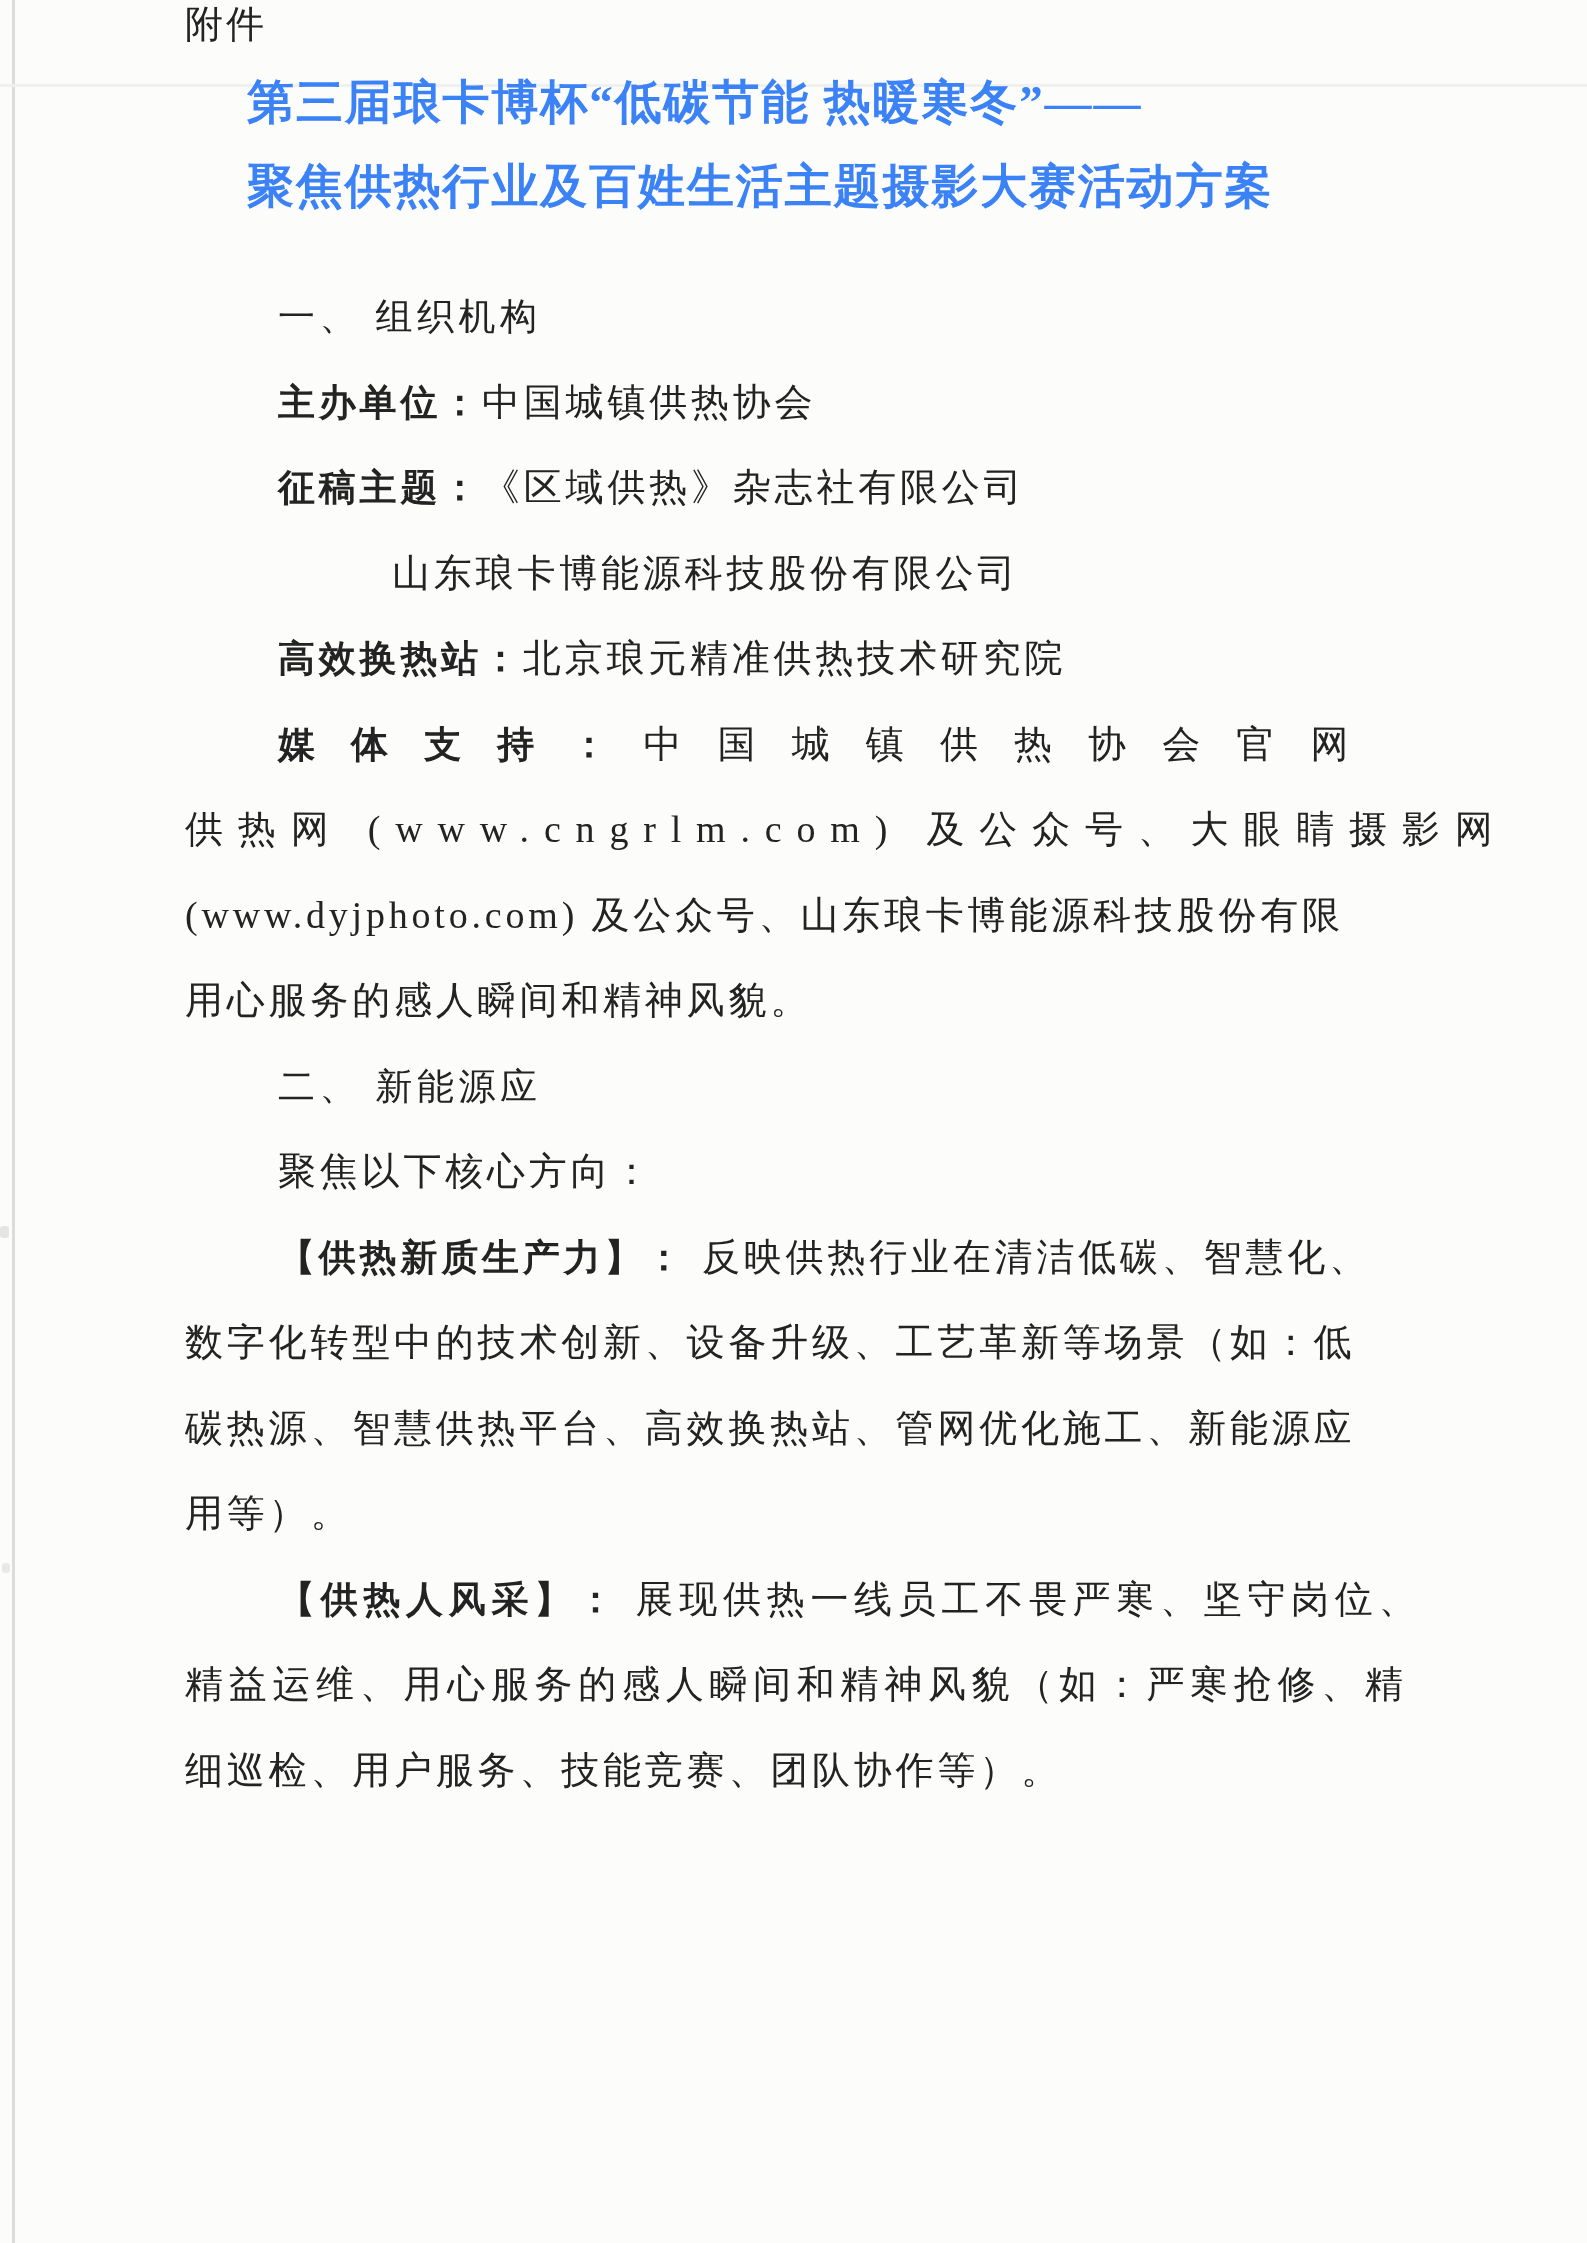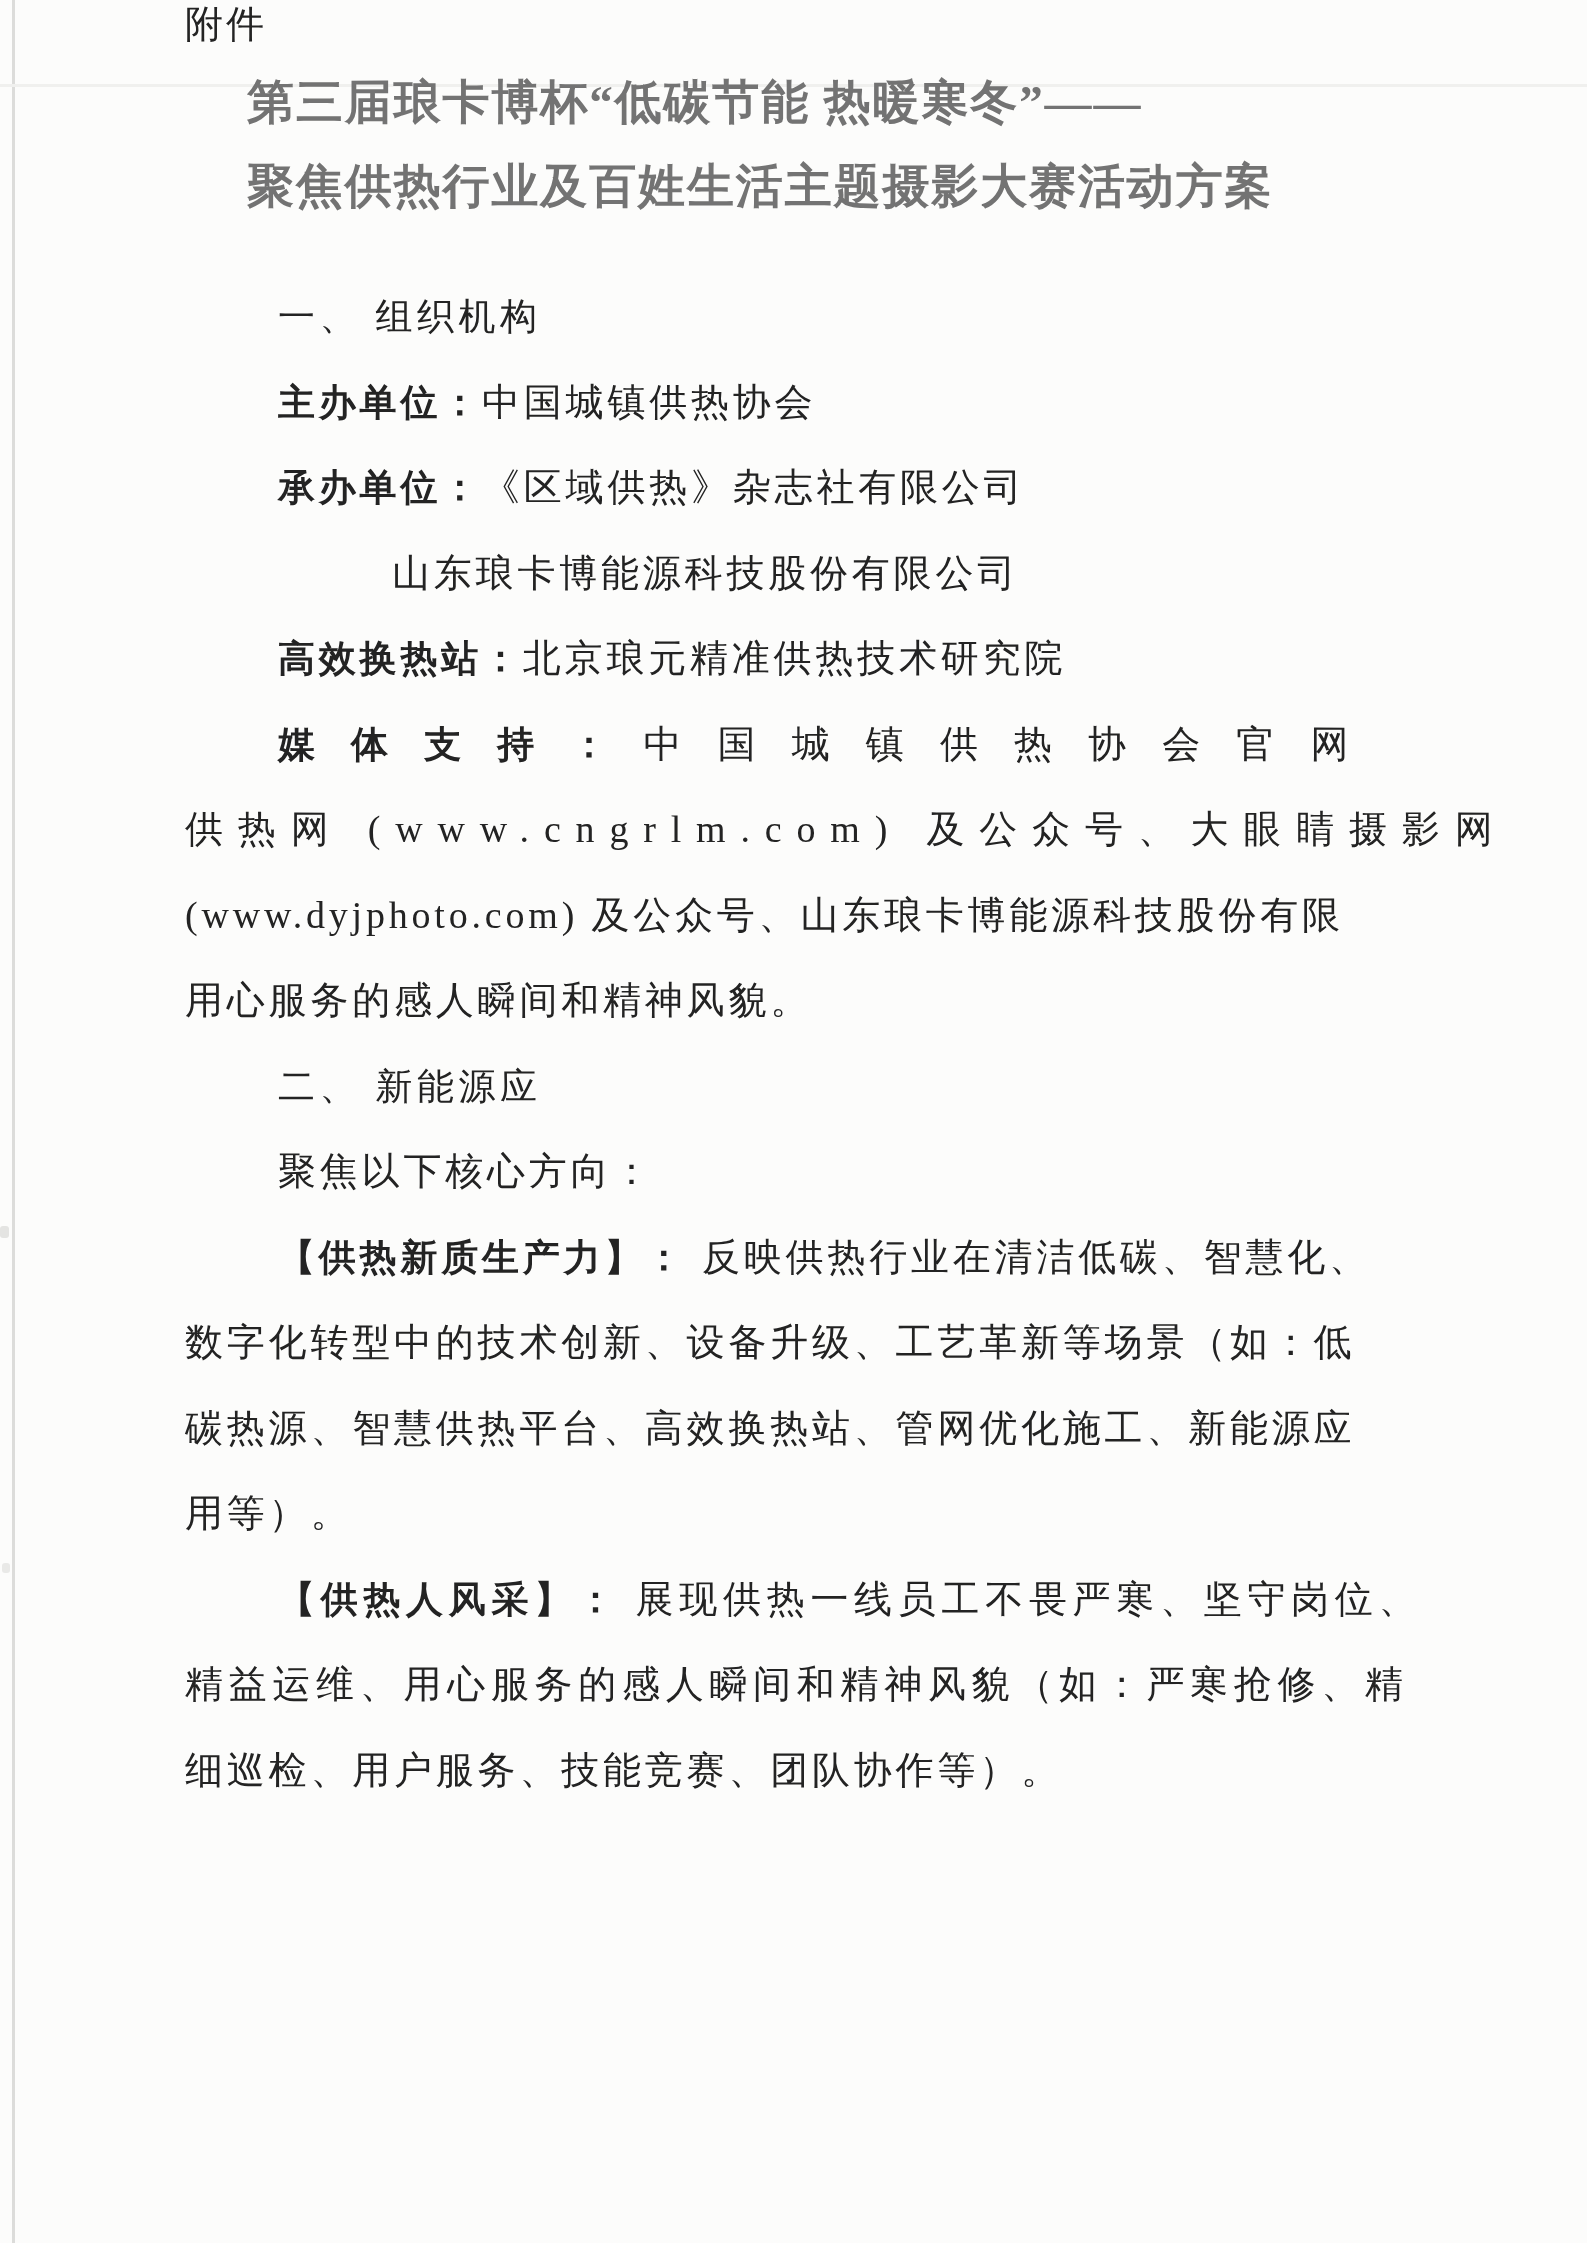--- a/index.html
+++ b/index.html
@@ -55,21 +55,21 @@
     line-height: 48px;
     letter-spacing: 0.08em;
   }
   .title {
     margin: 12px 0 0 0;
     padding-left: 62px;
     font-size: 47px;
     line-height: 84px;
     font-weight: 700;
     letter-spacing: 0.04em;
-    color: #737373;
+    color: #3b82f6;
   }
   .title .tline { display: block; white-space: nowrap; }
   .docbody { margin-top: 46px; }
   .bl {
     white-space: nowrap;
     height: 85.5px;
     line-height: 85.5px;
     font-size: 38px;
     letter-spacing: 0.10em;
   }
@@ -107,21 +107,21 @@
     <span class="tline">第三届琅卡博杯“低碳节能 热暖寒冬”——</span>
     <span class="tline">聚焦供热行业及百姓生活主题摄影大赛活动方案</span>
   </h1>
 
   <div class="docbody">
 
     <div class="bl ind hd"><span class="lb">一、 </span><span class="tx">组织机构</span></div>
 
     <div class="bl ind"><span class="lb">主办单位：</span><span class="tx">中国城镇供热协会</span></div>
 
-    <div class="bl ind"><span class="lb">承办单位：</span><span class="tx">《区域供热》杂志社有限公司</span></div>
+    <div class="bl ind"><span class="lb">征稿主题：</span><span class="tx">《区域供热》杂志社有限公司</span></div>
 
     <div class="bl ind-deep"><span class="tx">山东琅卡博能源科技股份有限公司</span></div>
 
     <div class="bl ind"><span class="lb">高效换热站：</span><span class="tx">北京琅元精准供热技术研究院</span></div>
 
     <div class="bl ind sp-wide"><span class="lb">媒体支持：</span><span class="tx">中国城镇供热协会官网</span></div>
 
 
     <div class="bl sp-med"><span class="tx">供热网 (www.cngrlm.com) 及公众号、大眼睛摄影网</span></div>
 

